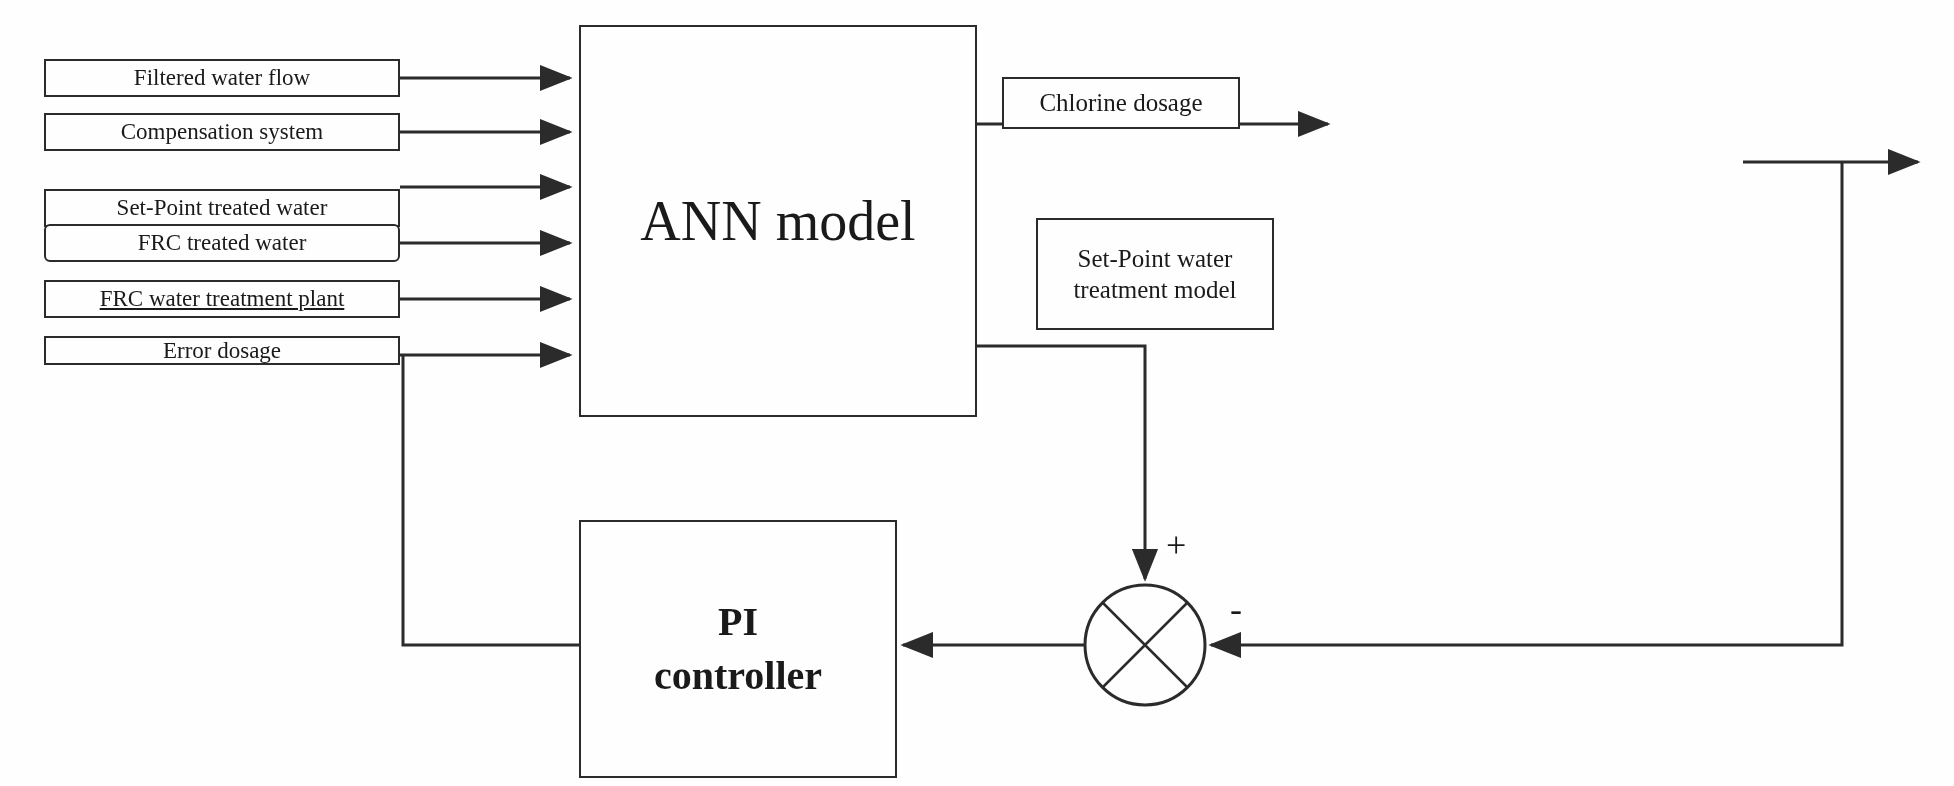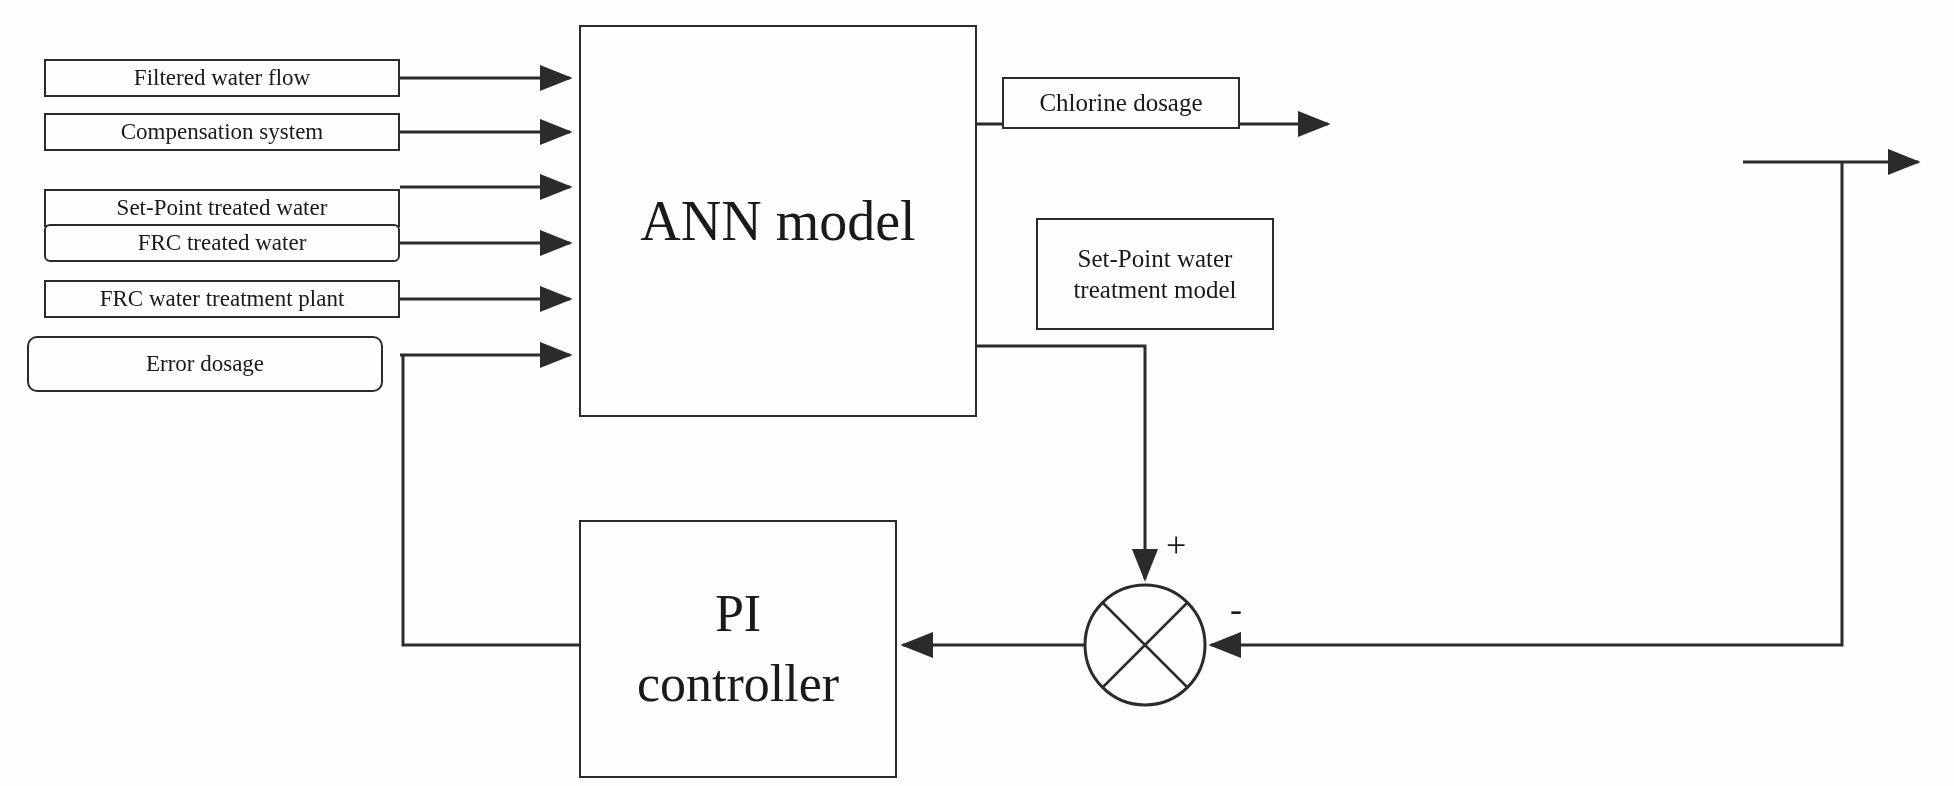--- a/index.html
+++ b/index.html
@@ -40,21 +40,21 @@
   .box.label-box {
     font-size: 25px;
     line-height: 1.25;
     flex-direction: column;
   }
   .box.big {
     flex-direction: column;
   }
   .ann-title   { font-size: 56px; }
   .process-title { font-size: 58px; }
-  .pi-title    { font-size: 52px; line-height: 1.35; }
+  .pi-title    { font-size: 40px; line-height: 1.35; font-weight: bold; }
   .sign {
     position: absolute;
     font-size: 36px;
     font-family: "Liberation Serif", serif;
     color: #1a1a1a;
   }
 </style>
 </head>
 <body>
 
@@ -97,24 +97,24 @@
   </div>
   <div class="box small" style="left:44px; top:113px; width:356px; height:38px;justify-content:center;">
     <span>Compensation system</span>
   </div>
   <div class="box small" style="left:44px; top:168px; width:356px; height:38px;margin-top:21px;">
     <span>Set-Point treated water</span>
   </div>
   <div class="box small" style="left:44px; top:224px; width:356px; height:38px;border-radius:6px;">
     <span>FRC treated water</span>
   </div>
-  <div class="box small" style="left:44px; top:280px; width:356px; height:38px;">
+  <div class="box small" style="left:44px; top:280px; width:356px; height:38px;text-decoration:underline;">
     <span>FRC water treatment plant</span>
   </div>
-  <div class="box small" style="left:27px; top:336px; width:356px; height:56px;border-radius:10px;">
+  <div class="box small" style="left:44px; top:336px; width:356px; height:29px;">
     <span>Error dosage</span>
   </div>
 
   <div class="box big" style="left:579px; top:25px; width:398px; height:392px;">
     <span class="ann-title">ANN model</span>
   </div>
 
   <div class="box label-box" style="left:1002px; top:50px; width:238px; height:52px;margin-top:27px;">
     <span>Chlorine dosage</span>
   </div>

